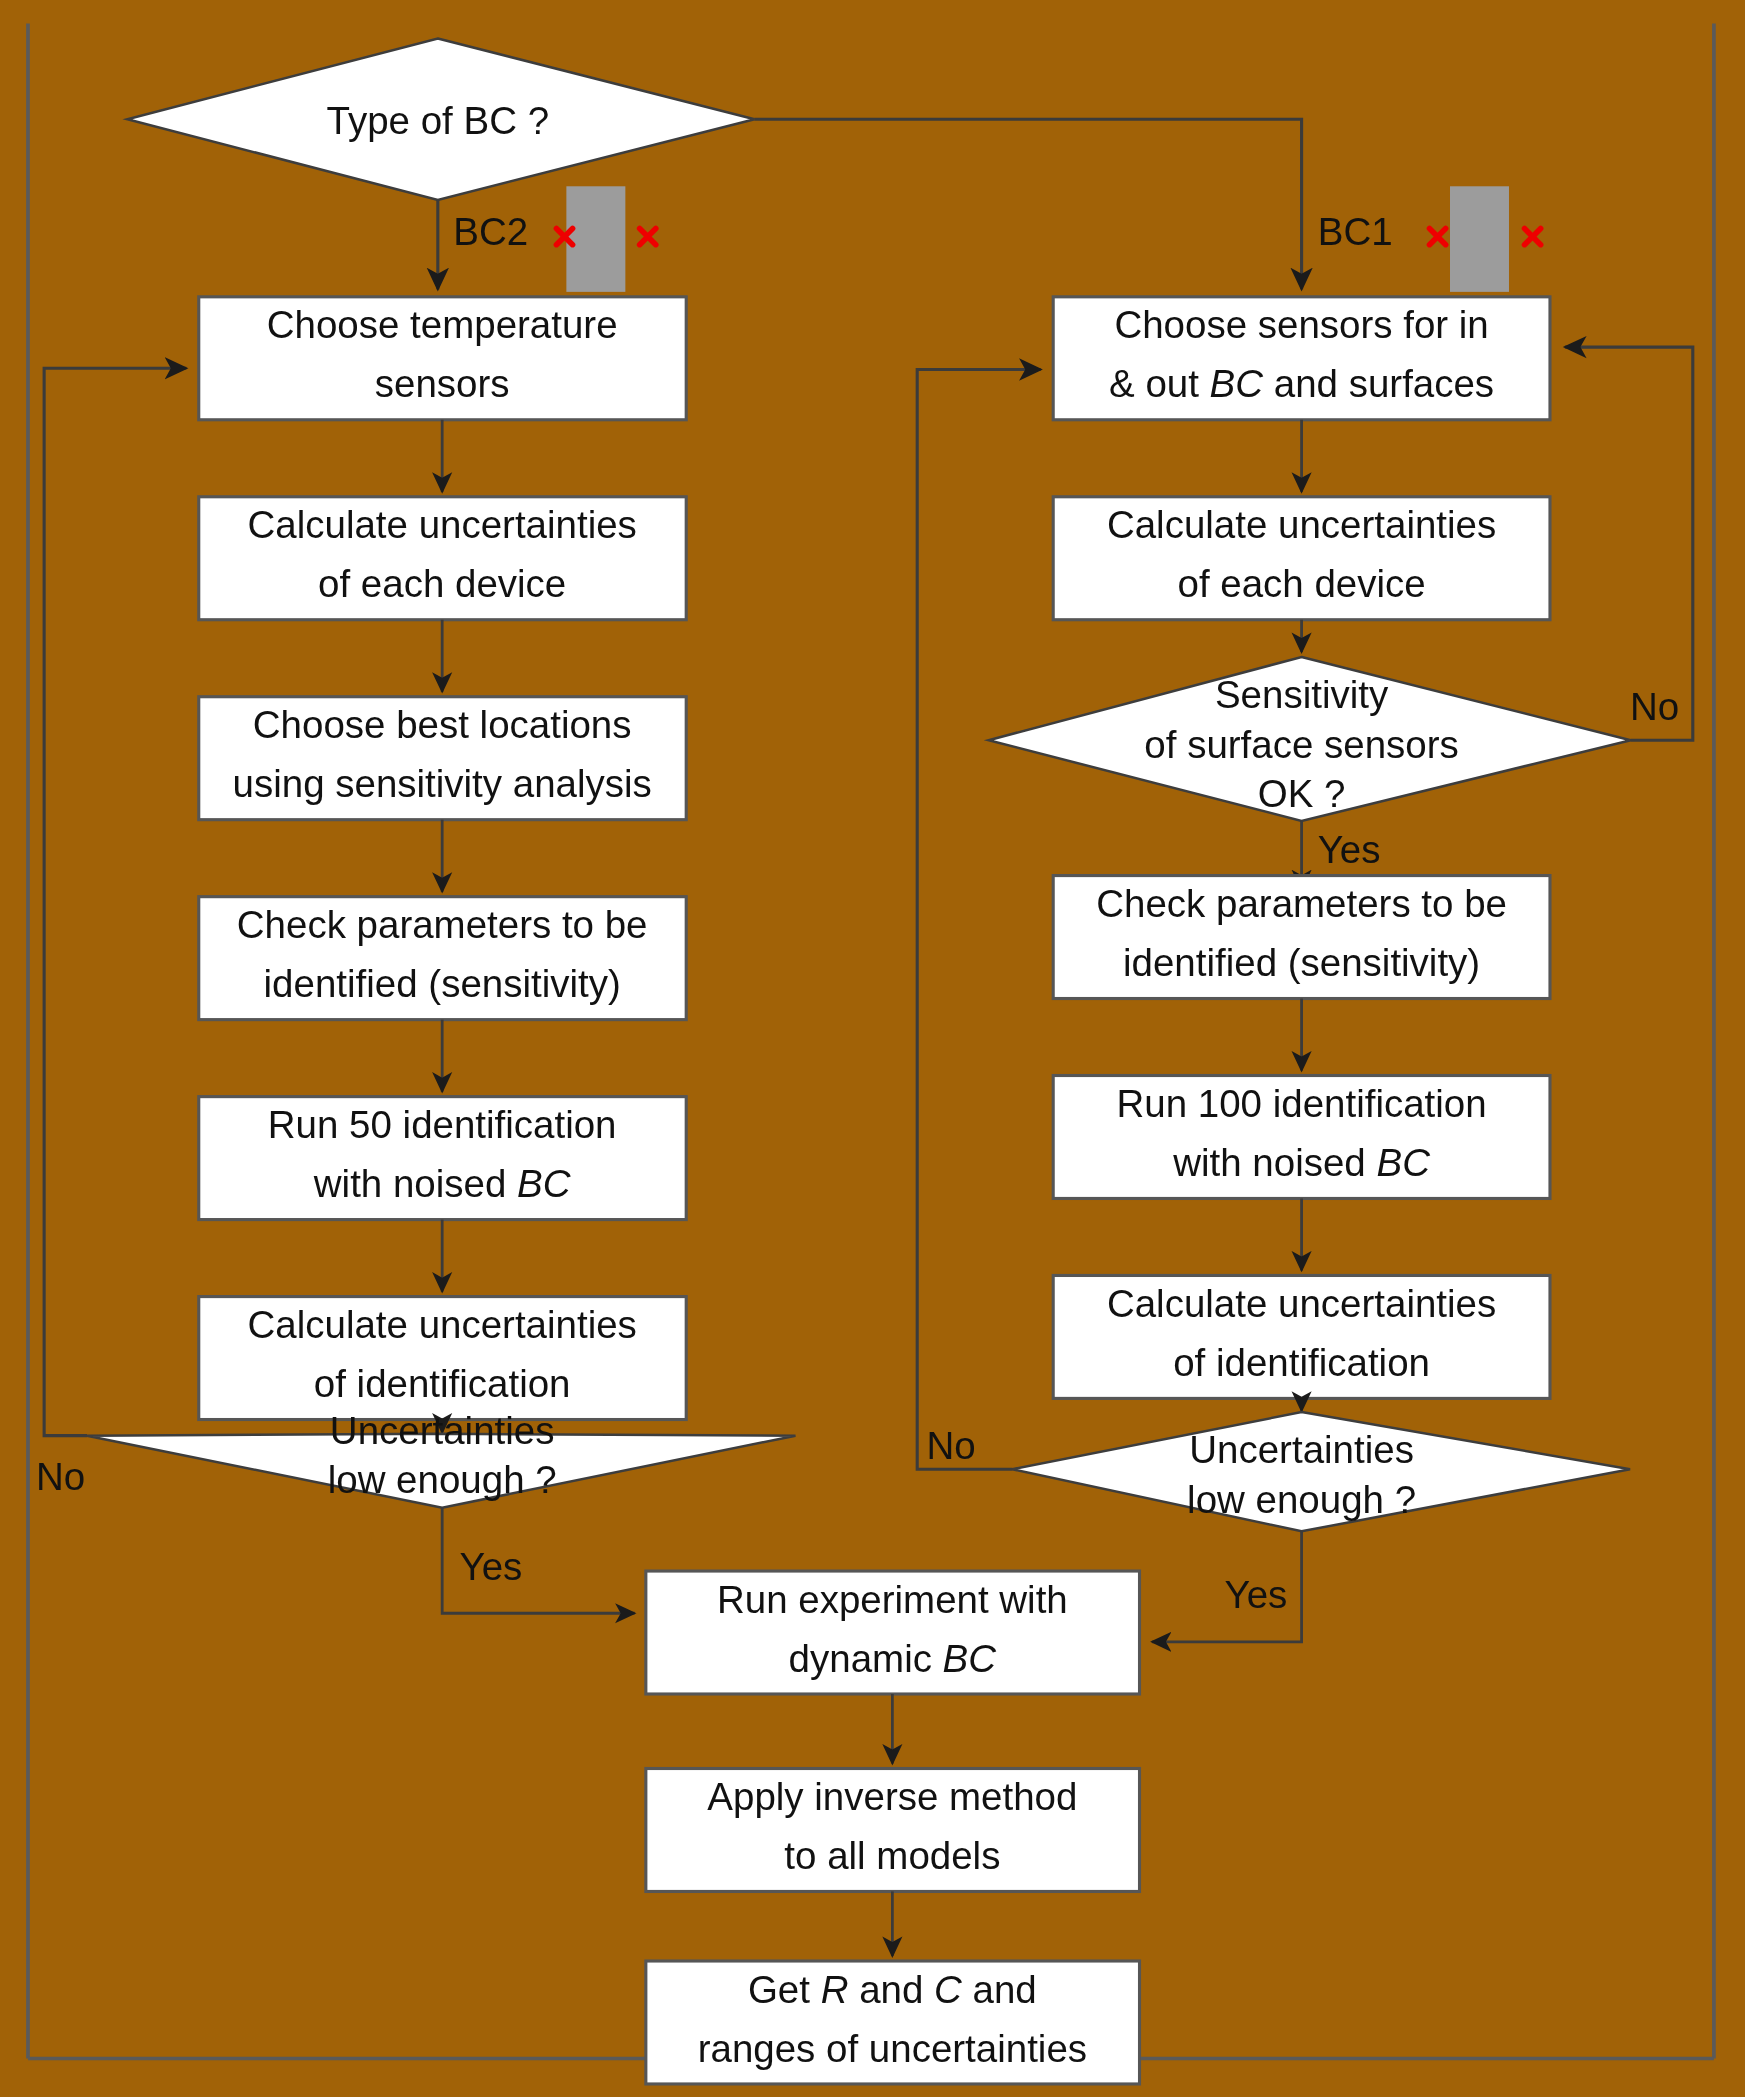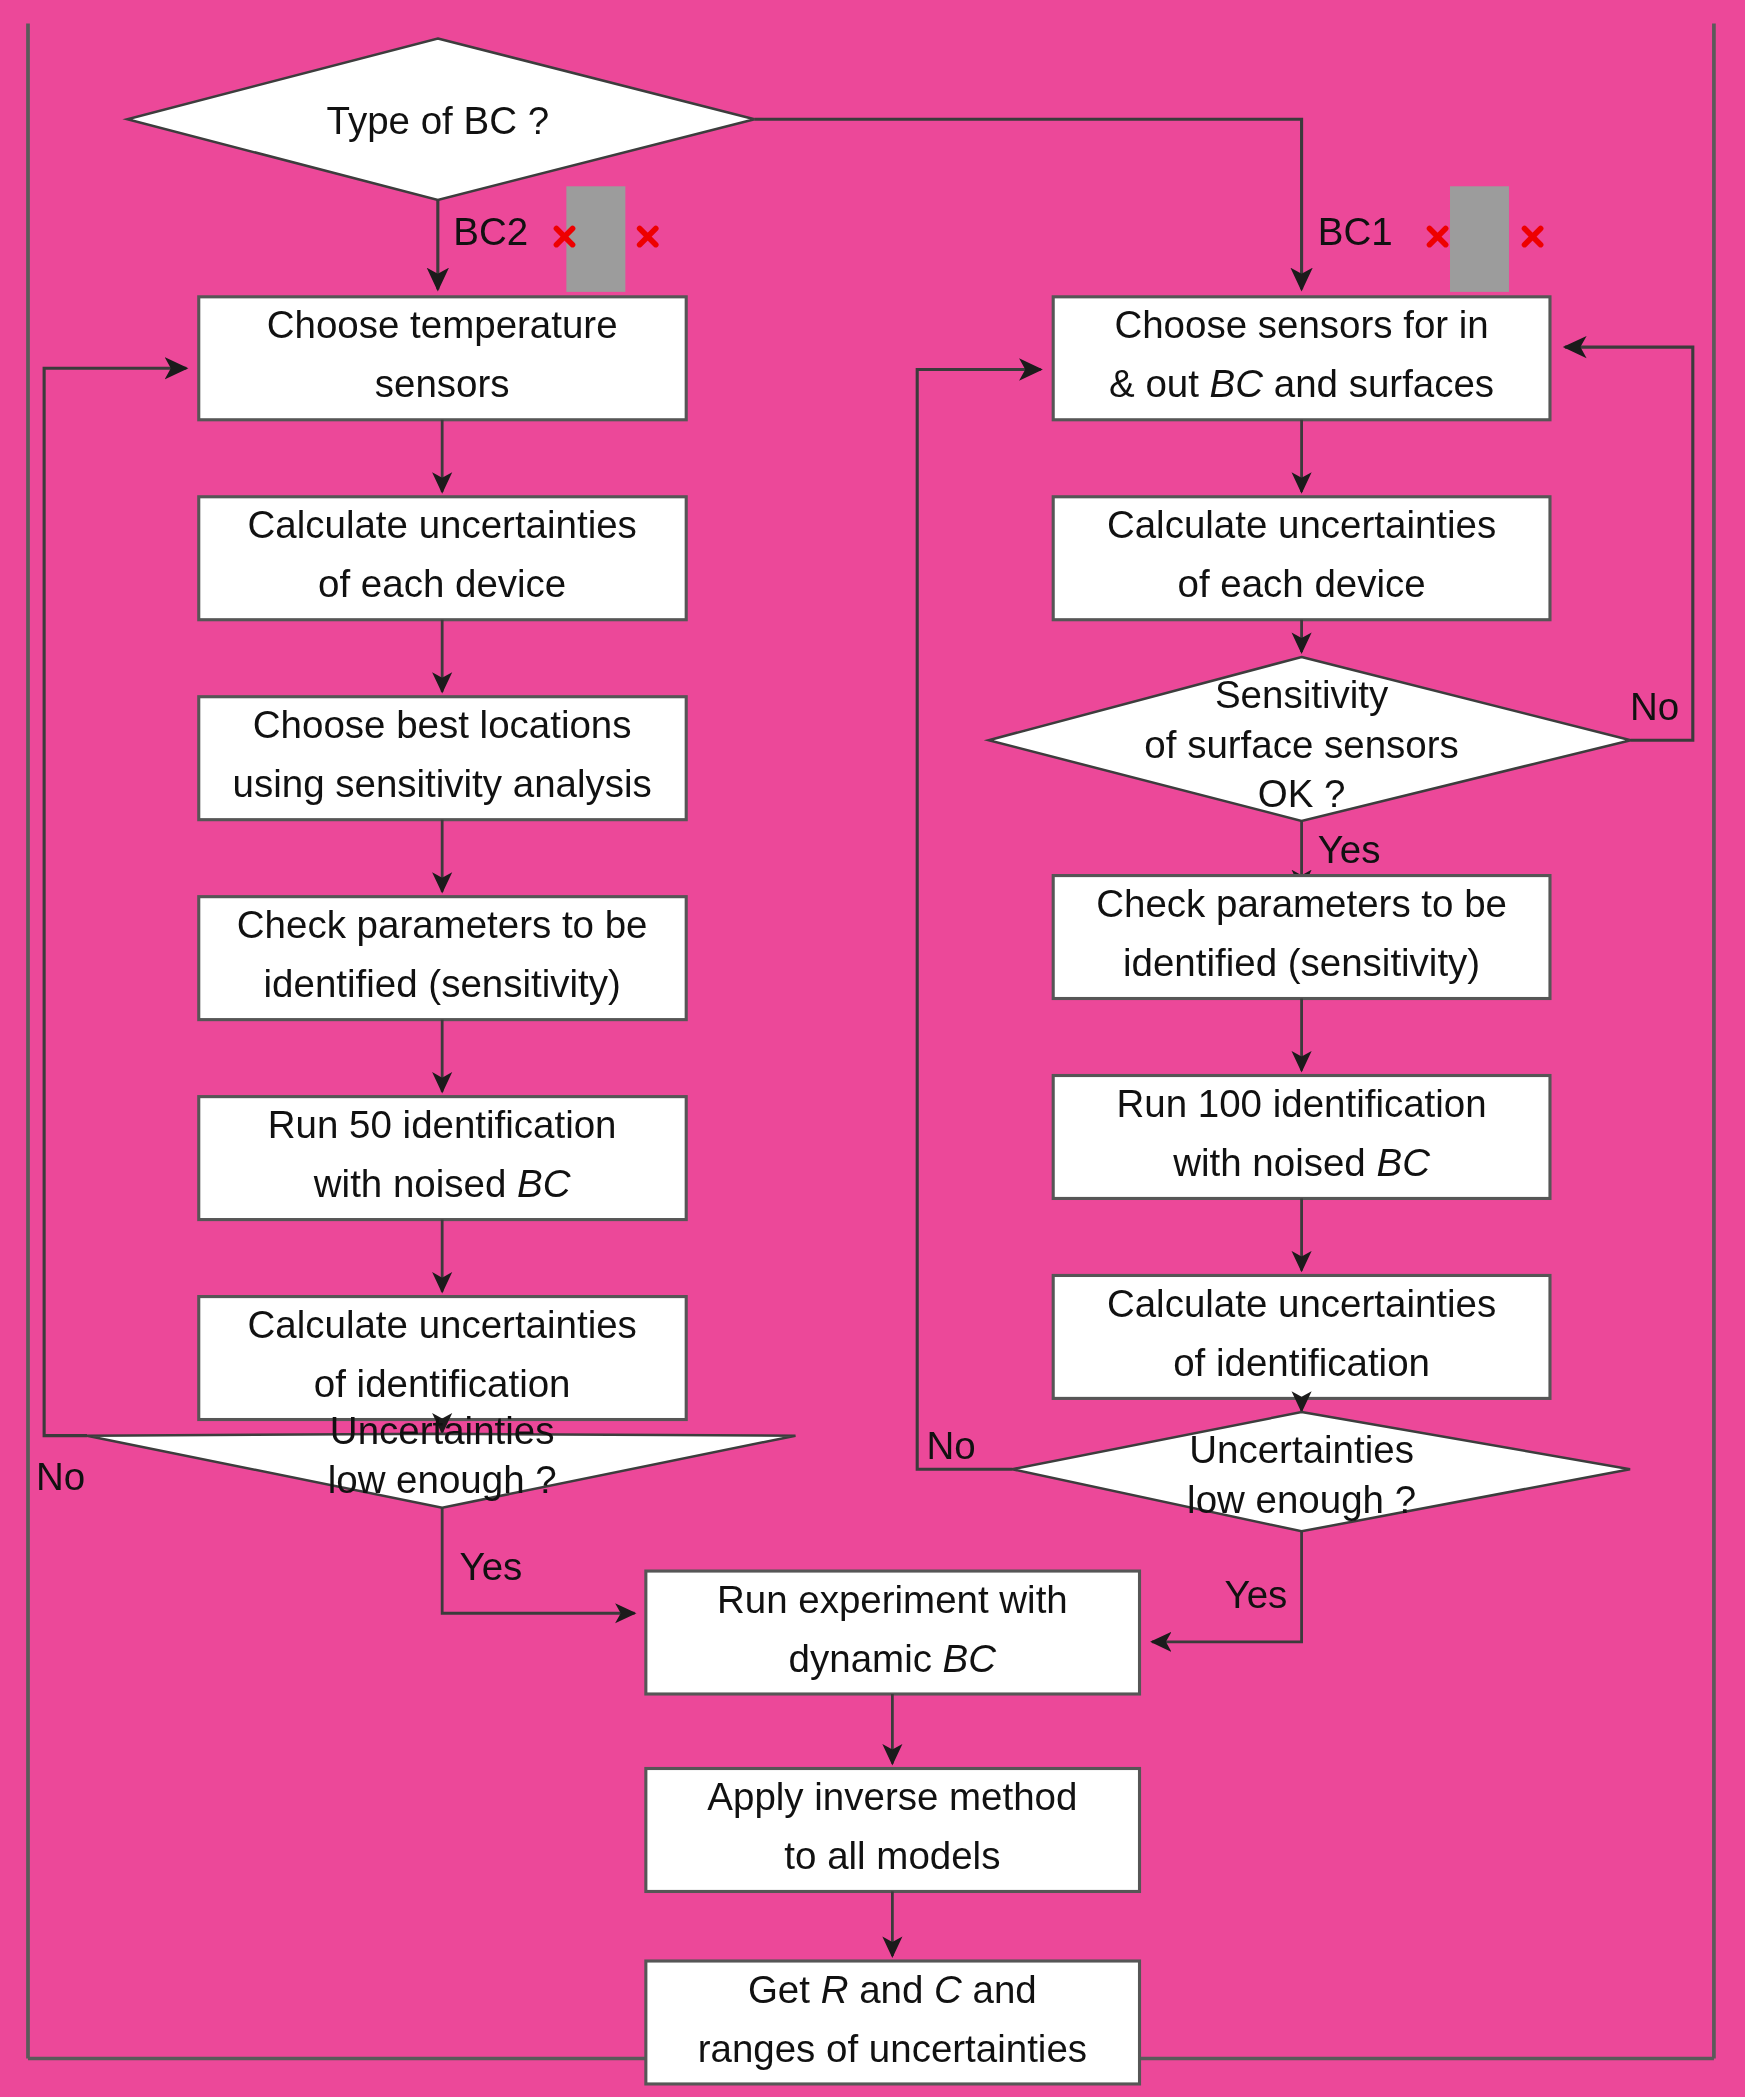--- a/index.html
+++ b/index.html
@@ -1,18 +1,18 @@
 <!DOCTYPE html>
 <html style="font-size:10px"><head>
 <meta charset="utf-8">
 <style>
   html,body{margin:0;padding:0;background:#ffffff;}
   body{width:1745px;height:2097px;overflow:hidden;
        font-family:"Liberation Sans","DejaVu Sans",sans-serif;}
-  #stage{position:relative;width:1745px;height:2097px;background:#ec4899;text-align:center;}
+  #stage{position:relative;width:1745px;height:2097px;background:#a16207;text-align:center;}
   svg#flow{position:absolute;left:0;top:0;width:1745px;height:2097px;display:block;}
   .box-rect{fill:#ffffff;stroke:#565656;stroke-width:5;}
   .dia-shape{fill:#ffffff;stroke:#3d3d3d;stroke-width:4;}
   .conn{stroke:#3b3b3b;stroke-width:5;fill:none;}
   .conn-thin{stroke:#3b3b3b;stroke-width:4.5;fill:none;}
   .frame-line{stroke:#5a5a5a;stroke-width:6;fill:none;}
   .swatch{fill:#9c9c9c;}
   .xmark{stroke:#ee0000;stroke-width:9;stroke-linecap:round;}
   text{font-family:"Liberation Sans","DejaVu Sans",sans-serif;fill:#111111;}
   .box-text{font-size:62px;}

